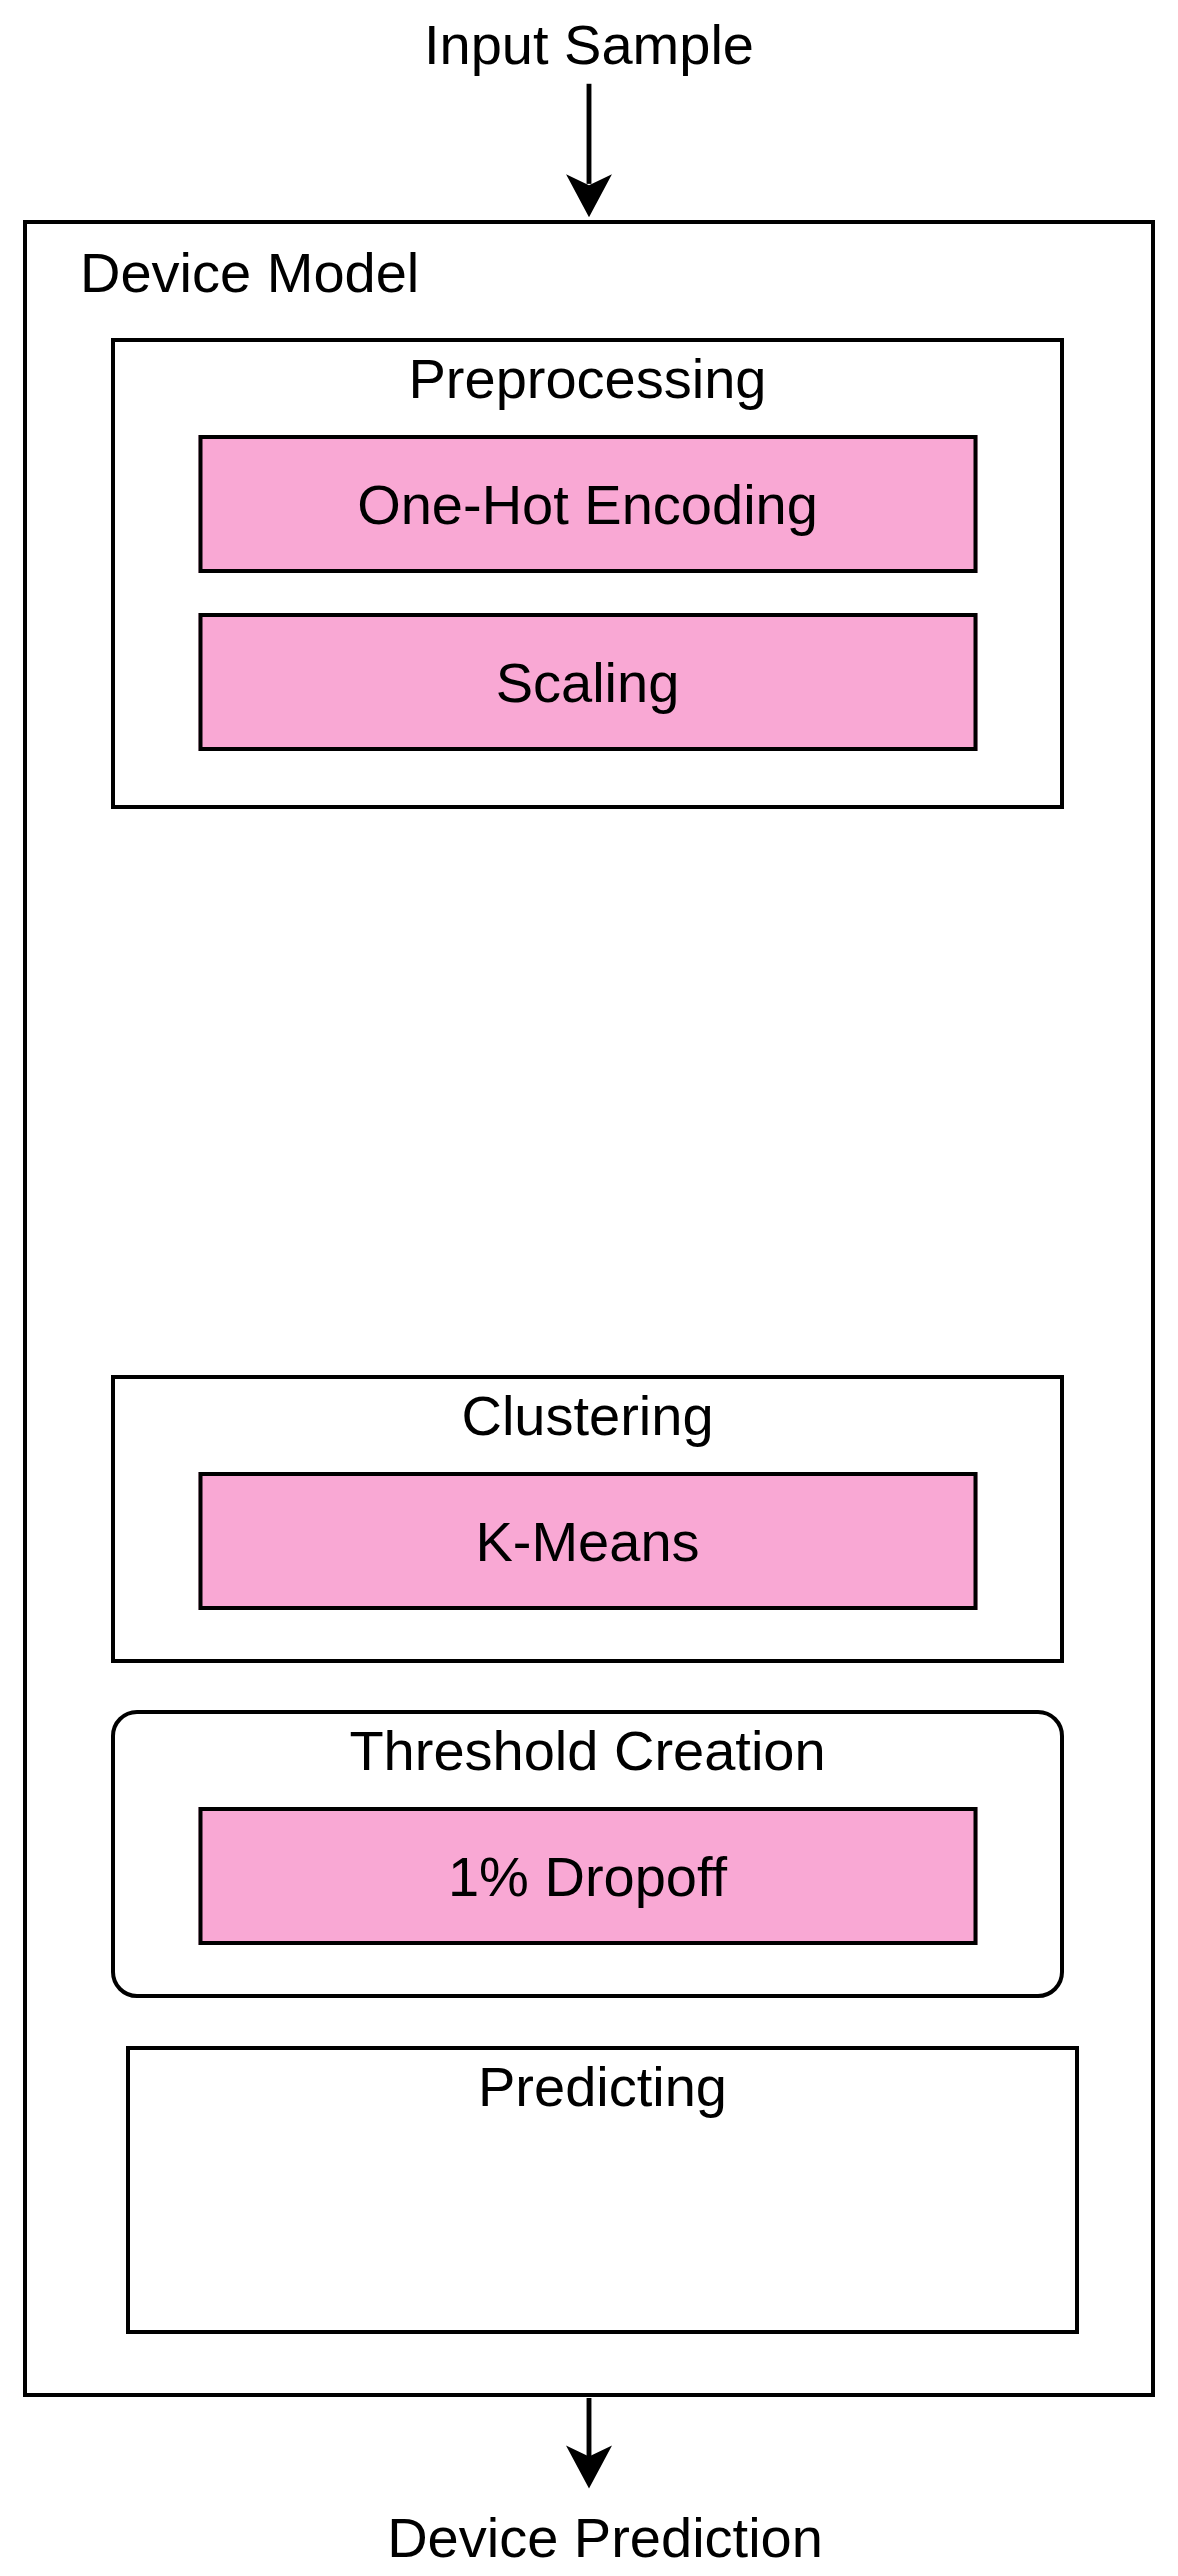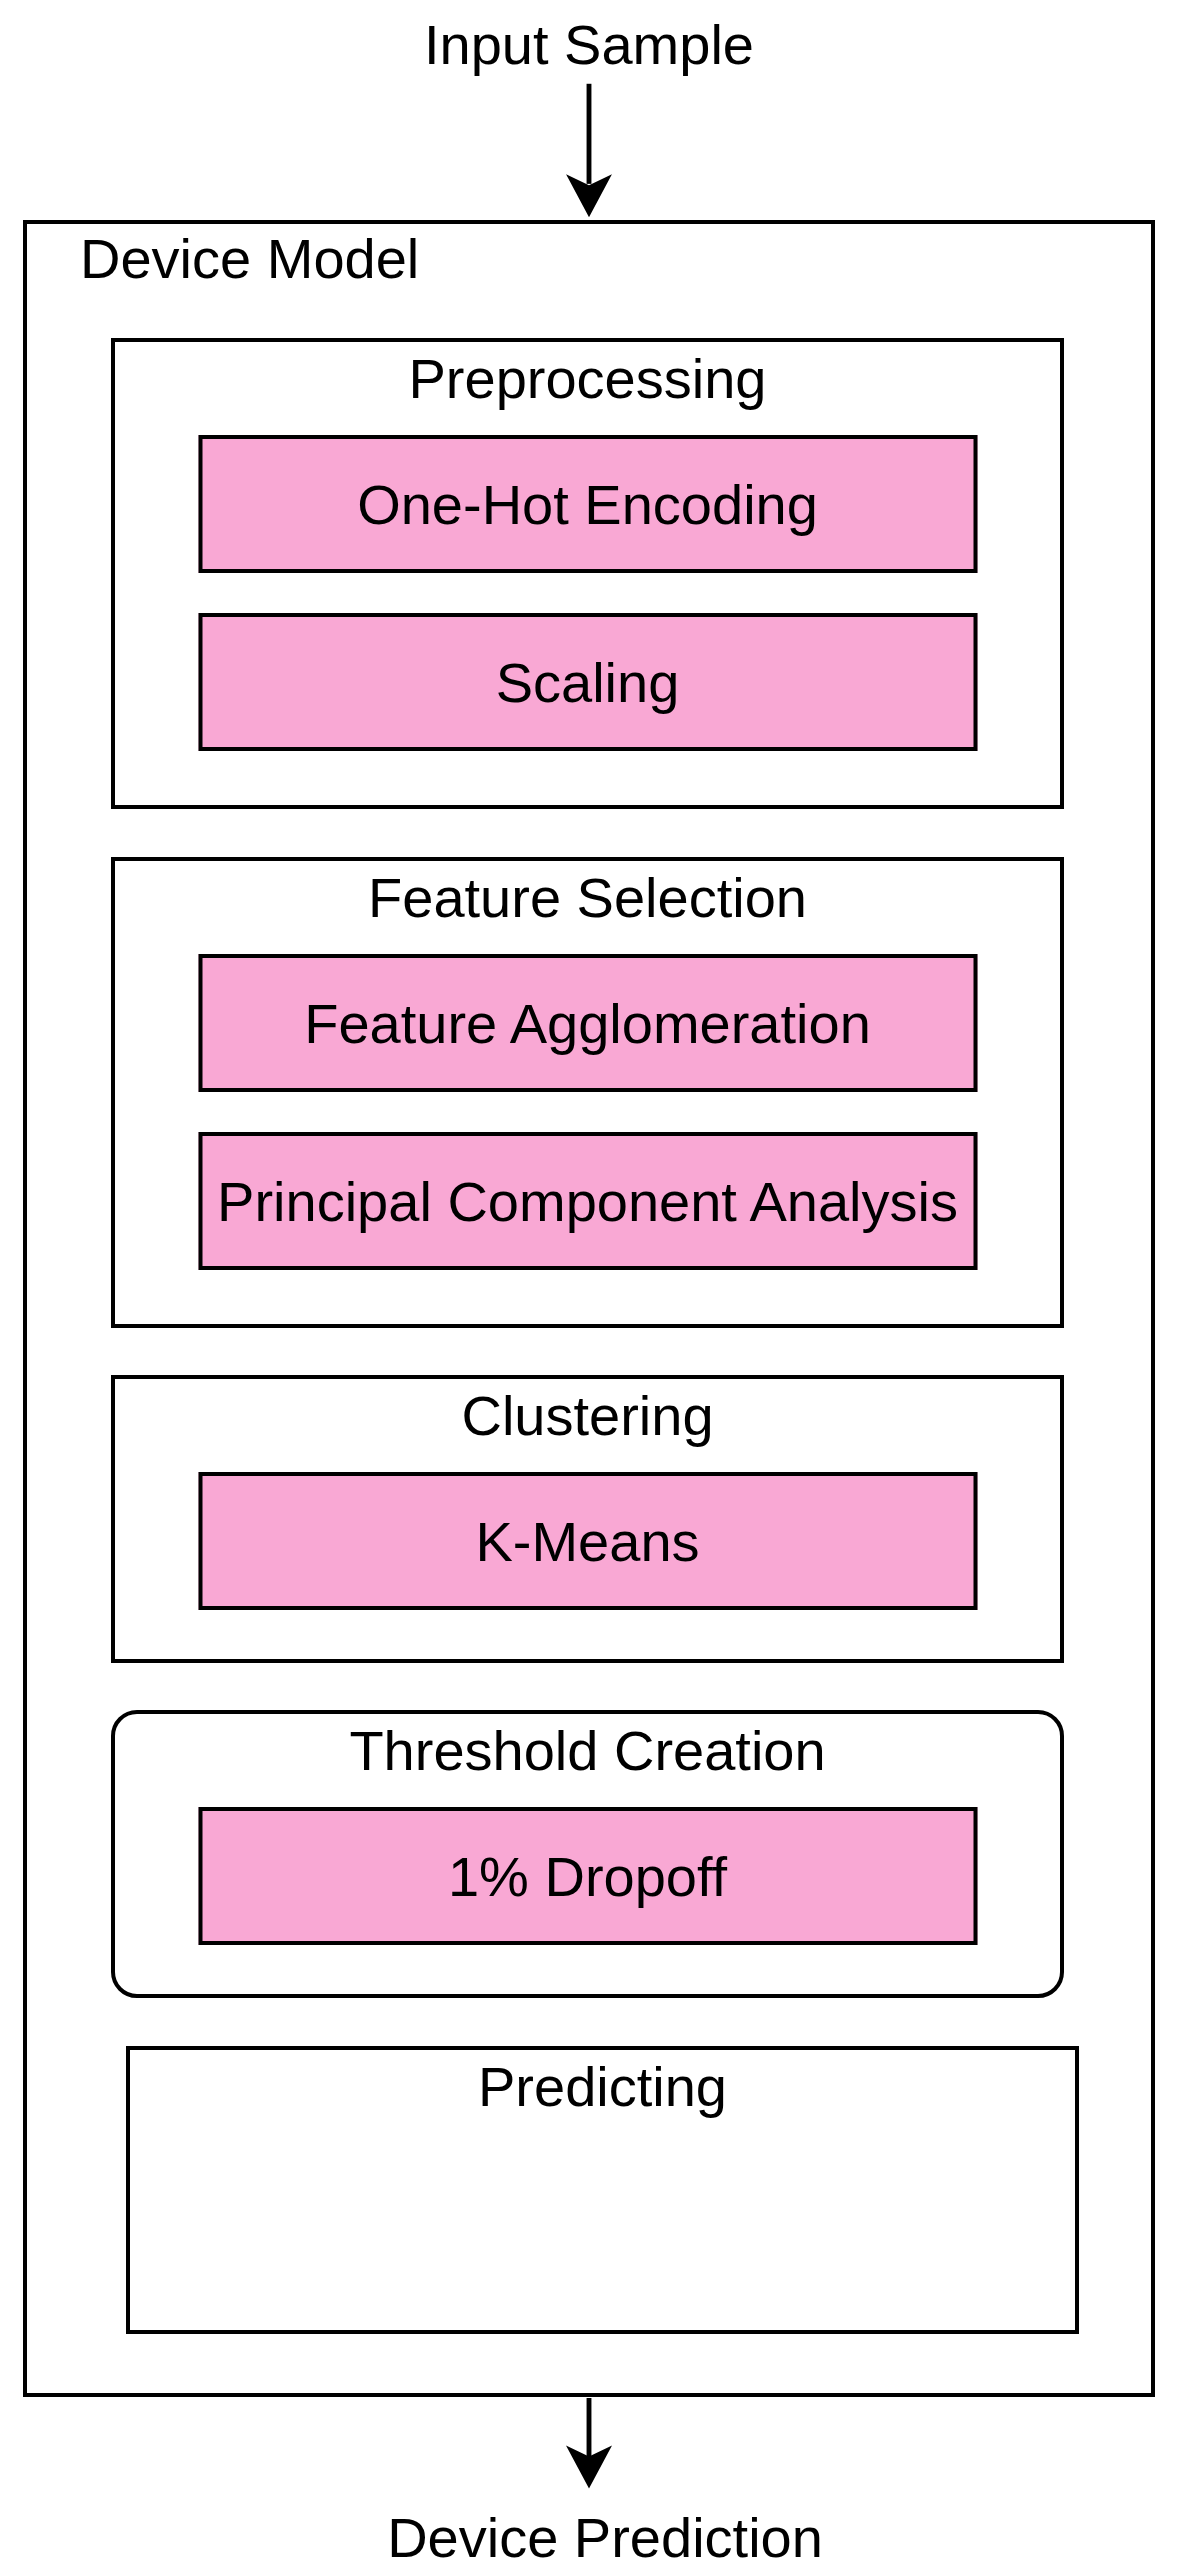--- a/index.html
+++ b/index.html
@@ -38,21 +38,21 @@
     top: 220px;
     width: 1132px;
     height: 2177px;
     border: 4.9px solid #000000;
     box-sizing: border-box;
     background: #ffffff;
   }
   .device-label {
     position: absolute;
     left: 80px;
-    top: 225px;
+    top: 239px;
     font-size: 56px;
     line-height: 67px;
     white-space: nowrap;
   }
 
   .section {
     position: absolute;
     left: 111px;
     width: 953px;
     border: 4.2px solid #000000;
@@ -115,29 +115,20 @@
   <div class="section" id="sec0">
     <div class="section-title">Preprocessing</div>
     <div class="stage-box pos-a">
       <span class="stage-label">One-Hot Encoding</span>
     </div>
     <div class="stage-box pos-b">
       <span class="stage-label">Scaling</span>
     </div>
   </div>
 
-  <div class="section" id="sec1">
-    <div class="section-title">Feature Selection</div>
-    <div class="stage-box pos-a">
-      <span class="stage-label">Feature Agglomeration</span>
-    </div>
-    <div class="stage-box pos-b">
-      <span class="stage-label">Principal Component Analysis</span>
-    </div>
-  </div>
 
   <div class="section" id="sec2">
     <div class="section-title">Clustering</div>
     <div class="stage-box pos-a">
       <span class="stage-label">K-Means</span>
     </div>
   </div>
 
   <div class="section" id="sec3">
     <div class="section-title">Threshold Creation</div>

